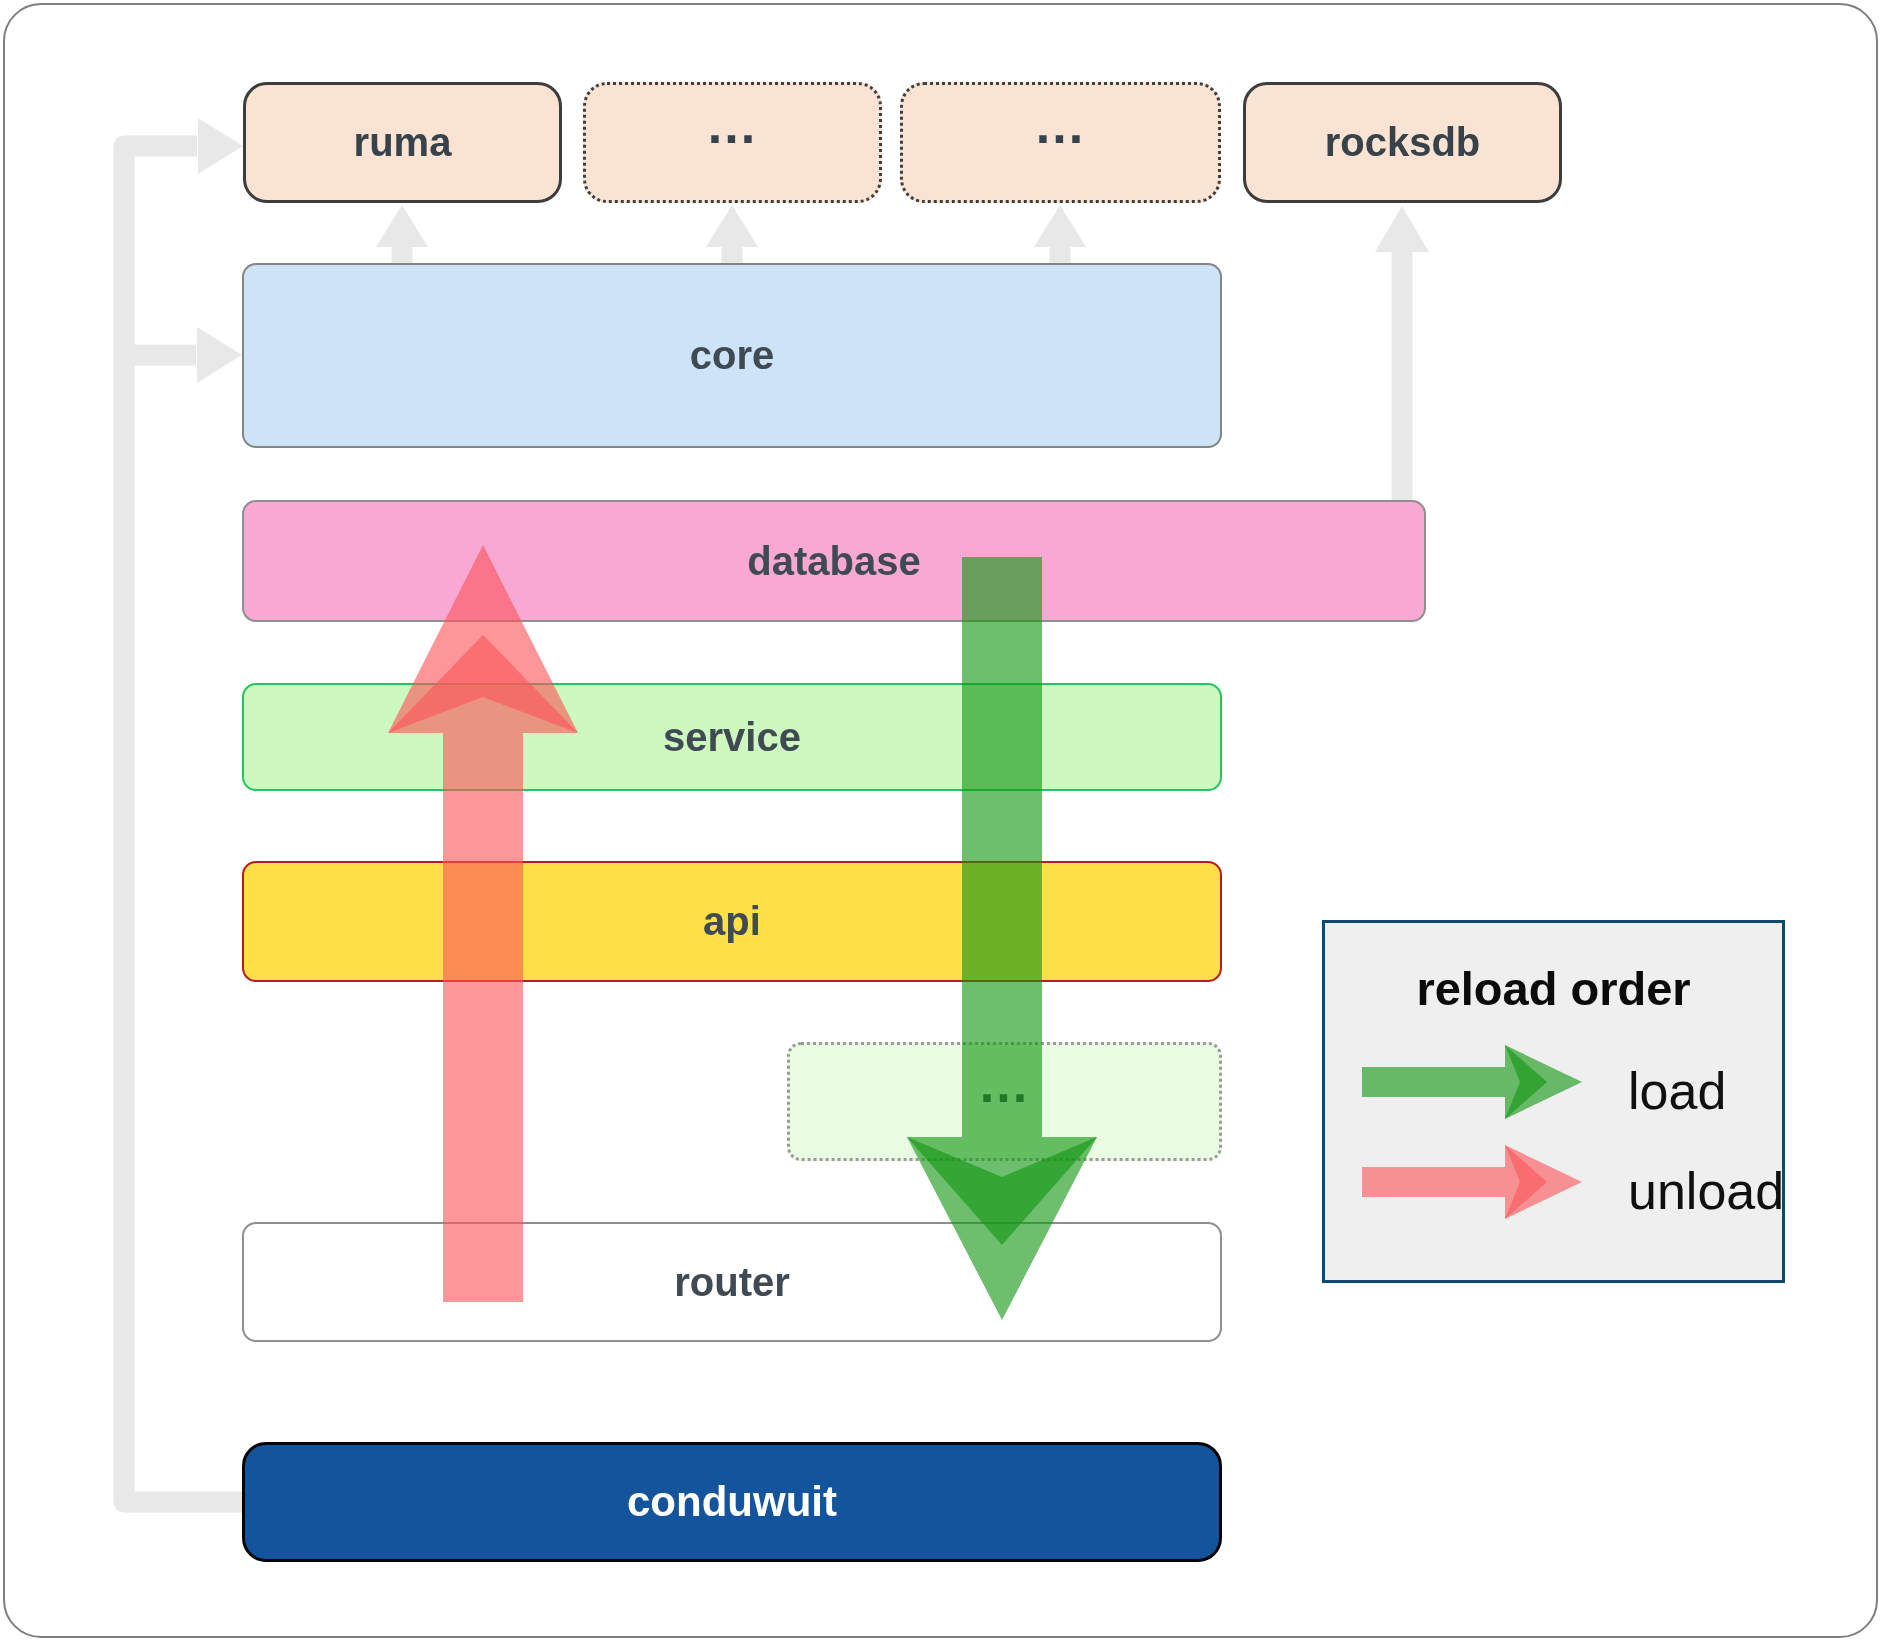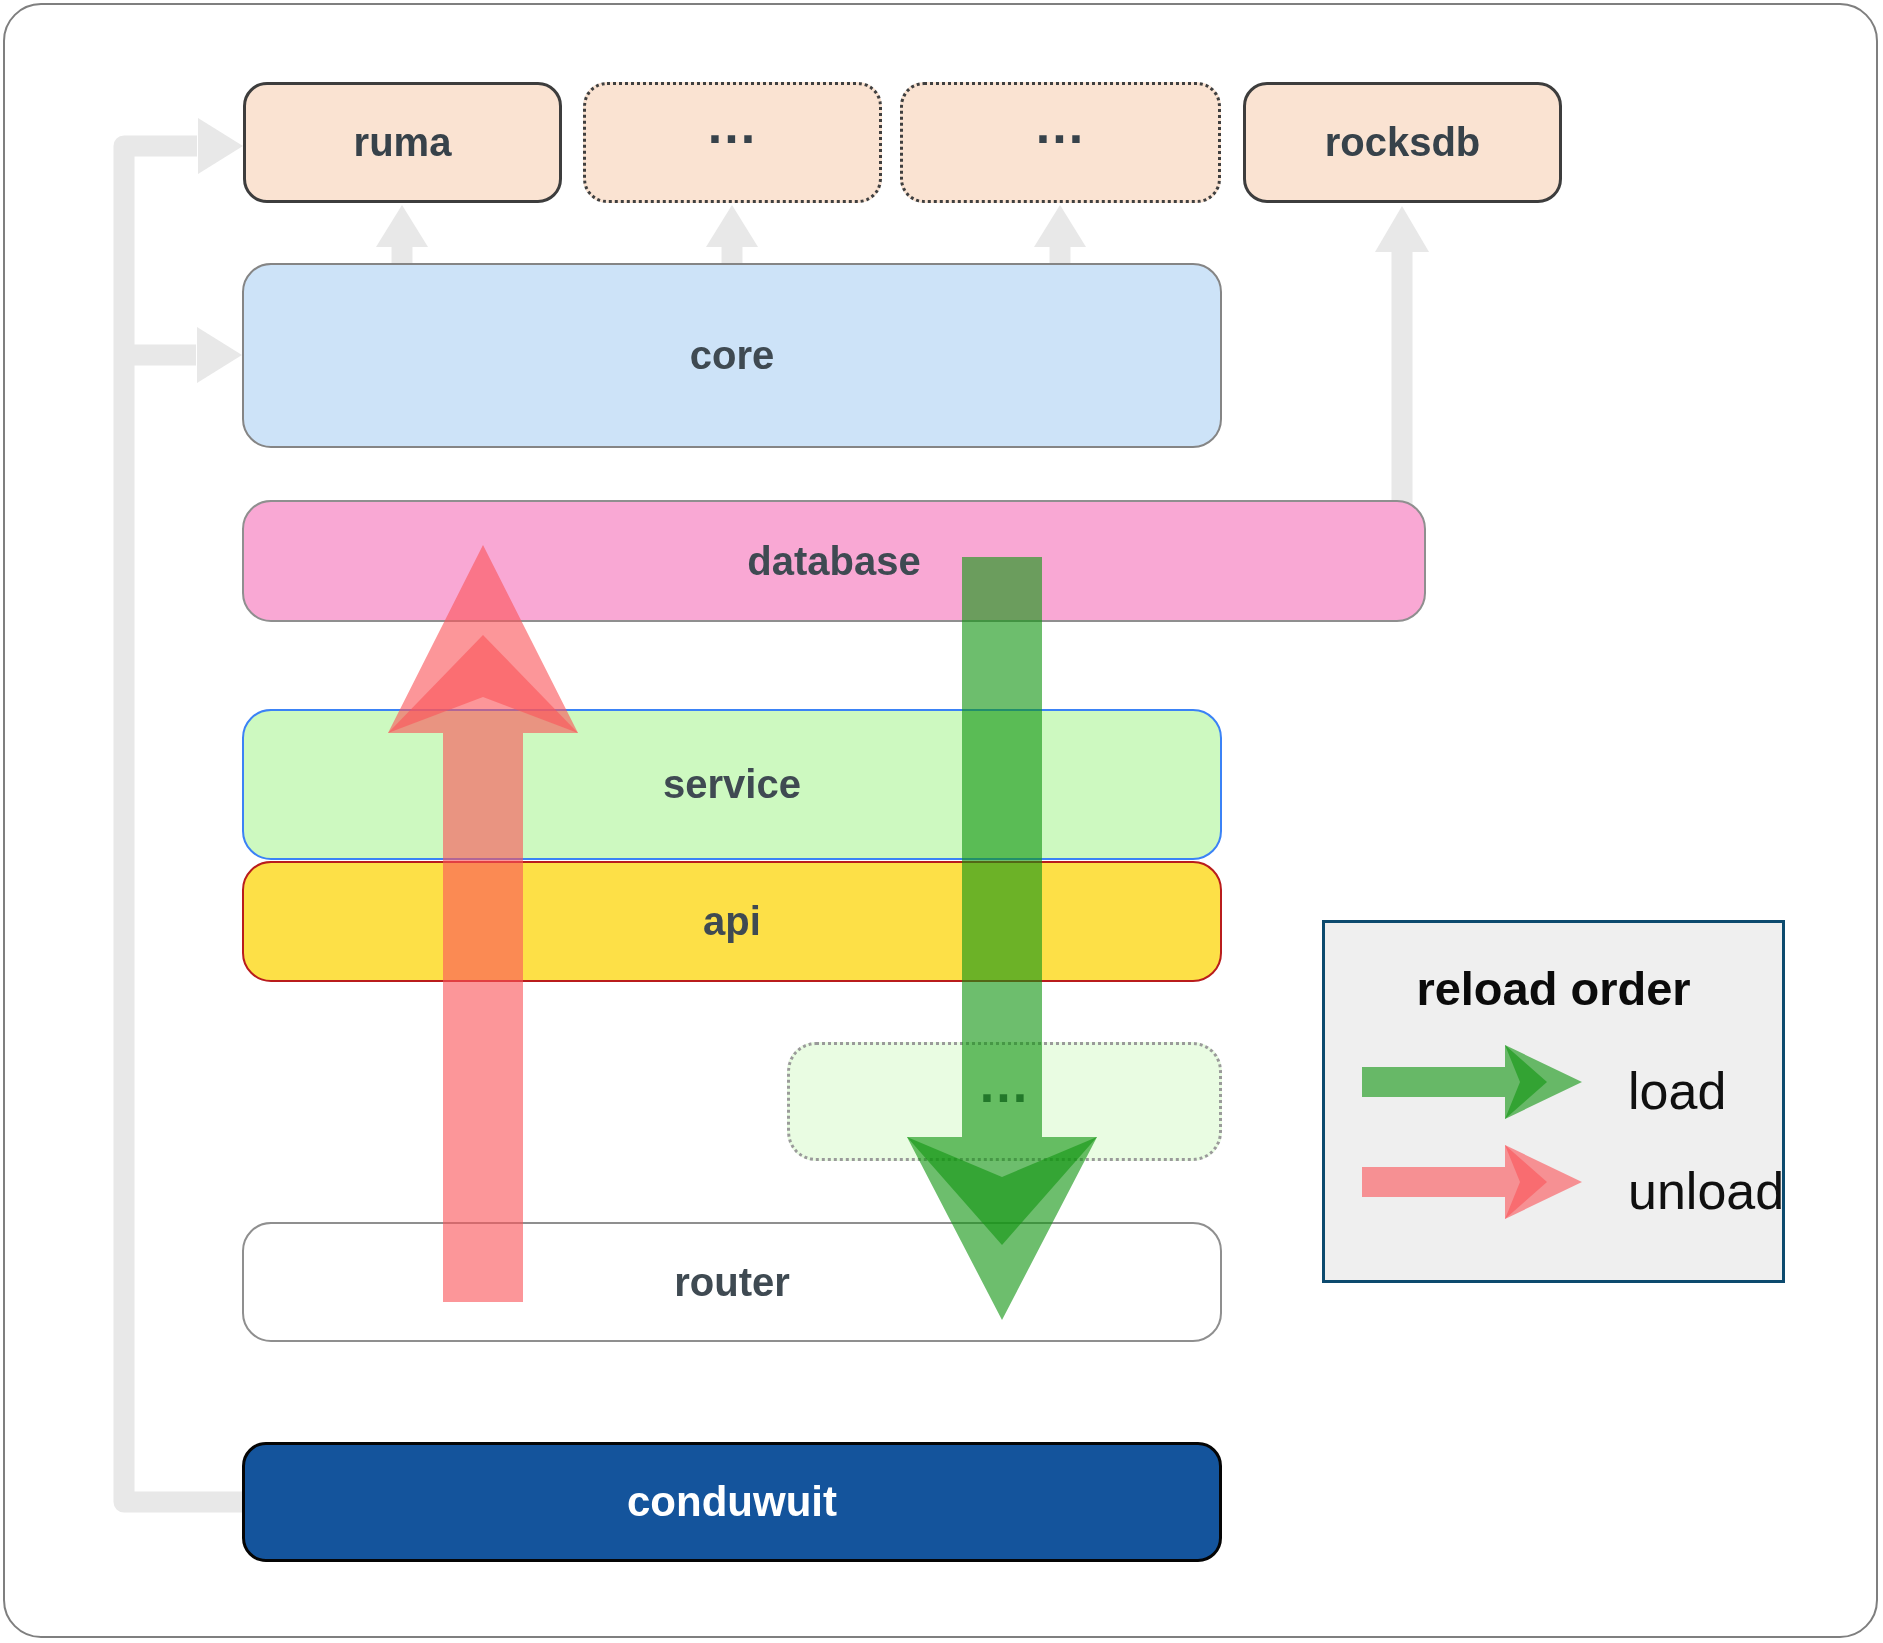--- a/index.html
+++ b/index.html
@@ -7,32 +7,32 @@
           font-family:"Liberation Sans",sans-serif;}
   .frame{position:absolute;left:3px;top:3px;width:1875px;height:1635px;border:2px solid #7f7f7f;
          border-radius:38px;box-sizing:border-box;}
   svg.layer{position:absolute;left:0;top:0;width:1883px;height:1643px;pointer-events:none;}
   .under{z-index:1;}
   .over{z-index:3;}
 
   .box{position:absolute;box-sizing:border-box;display:flex;align-items:center;justify-content:center;
        font-weight:600;font-size:40px;color:#3F4A52;z-index:2;}
   .r24{border-radius:24px;}
-  .r26{border-radius:29px;}
+  .r26{border-radius:14px;}
 
   
   .n-ruma     {left:243px;top:82px;width:319px;height:121px;background:#FAE3D2;border:3px solid #3D3D3D;color:#37424A;}
   .n-etop1    {left:583px;top:82px;width:299px;height:121px;background:#FAE3D2;border:3px dotted #3F3F3F;color:#37424A;}
   .n-etop2    {left:900px;top:82px;width:321px;height:121px;background:#FAE3D2;border:3px dotted #3F3F3F;color:#37424A;}
   .n-rocksdb  {left:1243px;top:82px;width:319px;height:121px;background:#FAE3D2;border:3px solid #3D3D3D;color:#37424A;}
 
   
   .n-core     {left:242px;top:263px;width:980px;height:185px;background:#CDE3F8;border:2px solid #858585;}
   .n-database {left:242px;top:500px;width:1184px;height:122px;background:#f9a8d4;border:2px solid #8F8F8F;}
-  .n-service  {left:242px;top:683px;width:980px;height:151px;background:#CDF9C0;border:2px solid #3b82f6;margin-top:26px;}
+  .n-service  {left:242px;top:683px;width:980px;height:108px;background:#CDF9C0;border:2px solid #22c55e;}
   .n-api      {left:242px;top:861px;width:980px;height:121px;background:#fde047;border:2px solid #b91c1c;}
   .n-admin    {left:242px;top:1042px;width:436px;height:119px;background:#E9FCE2;border:2px solid #8F8F8F;color:#47525A;}
   .n-eadmin   {left:787px;top:1042px;width:435px;height:119px;background:#E9FCE2;border:3px dotted #9A9A9A;color:#3C4750;}
   .n-router   {left:242px;top:1222px;width:980px;height:120px;background:#FFFFFF;border:2px solid #8F8F8F;}
   .n-conduwuit{left:242px;top:1442px;width:980px;height:120px;background:#14549C;border:3px solid #050505;
                color:#FFFFFF;font-size:42px;}
 
   .dots{position:relative;top:-0.33em;font-size:52px;font-weight:700;letter-spacing:2px;}
 
   

